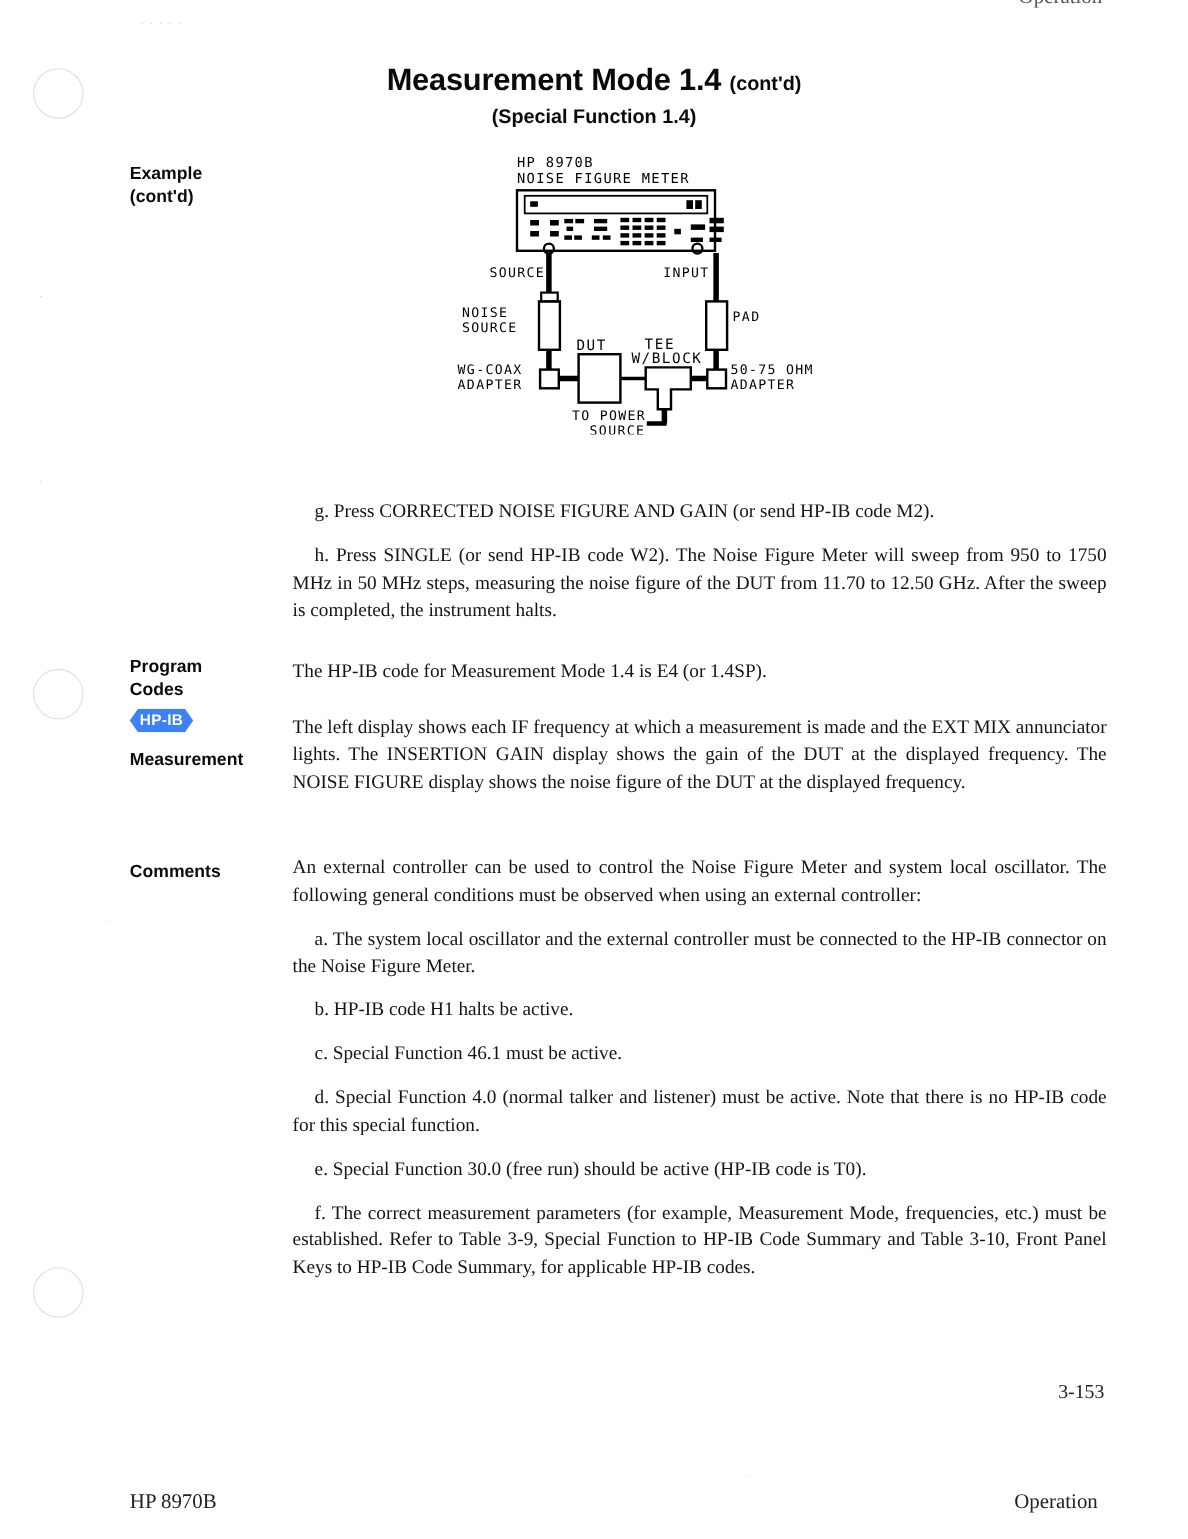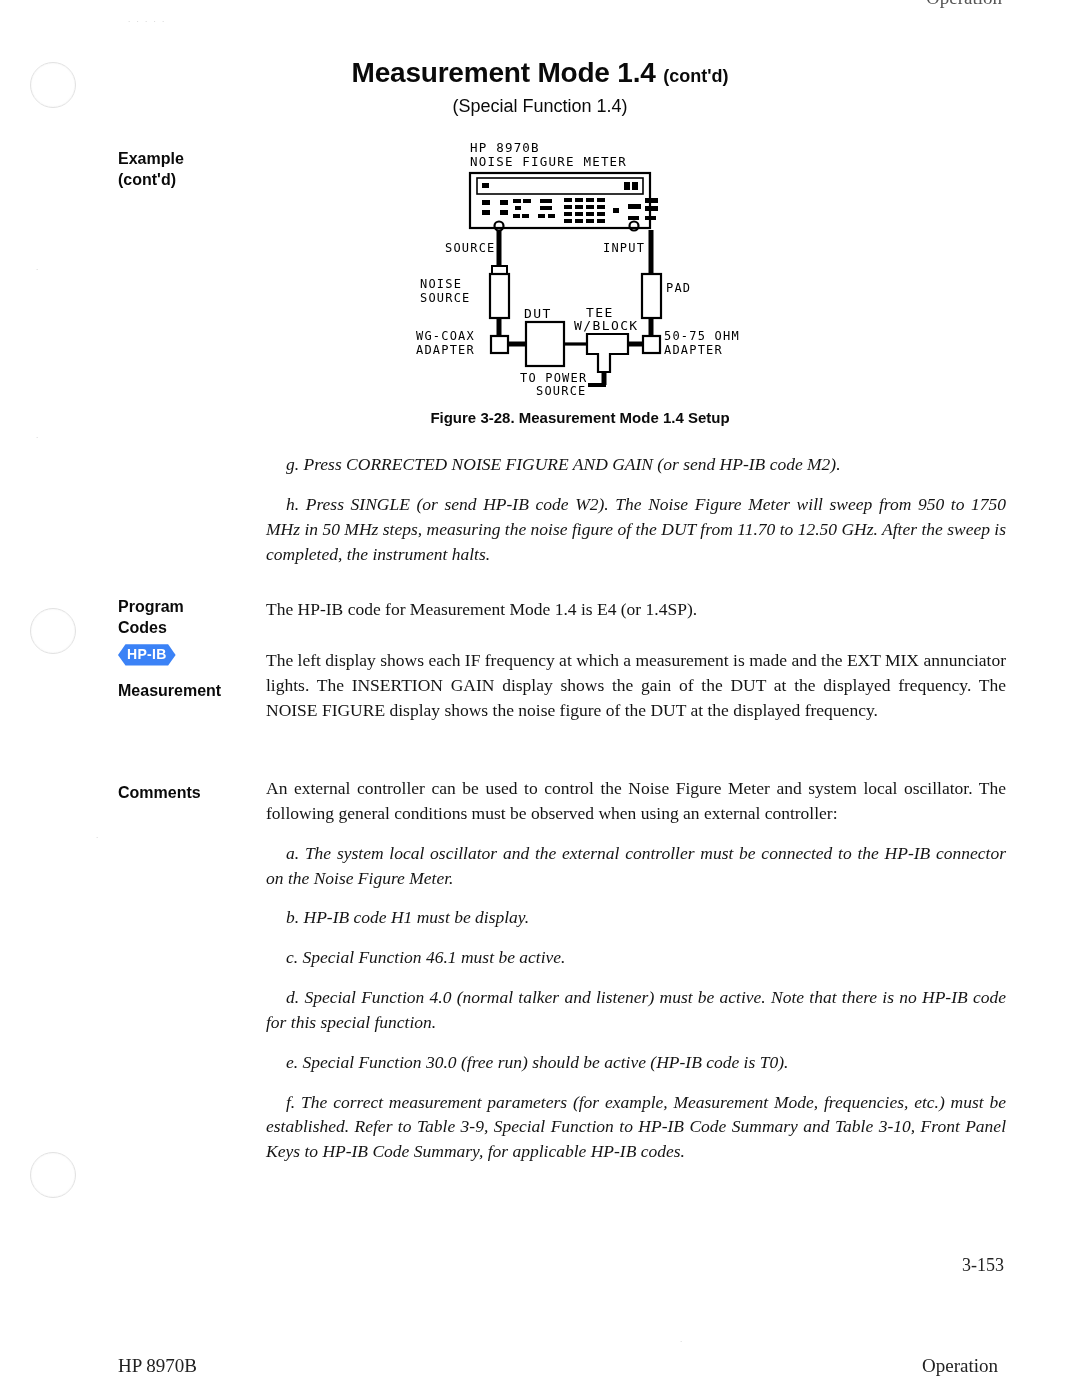--- a/index.html
+++ b/index.html
@@ -72,21 +72,21 @@
     letter-spacing: -0.2px;
     color: #0a0a0a;
   }
   .doc-title .contd {
     font-size: 18px;
     font-weight: bold;
     letter-spacing: 0;
   }
   .doc-subtitle {
     font-family: "Liberation Sans", sans-serif;
-    font-weight: normal;
+    font-weight: bold;
     font-size: 18px;
     margin-top: 7px;
     color: #0a0a0a;
   }
 
   
   .label-col {
     position: absolute;
     left: 118px;
     width: 148px;
@@ -100,21 +100,21 @@
     position: absolute;
     left: 266px;
     width: 740px;
     font-family: "Liberation Serif", serif;
     font-size: 17.5px;
     line-height: 1.42;
     text-align: justify;
     color: #141414;
   }
   .body-col p { margin: 0 0 15px 0; }
-  .body-col p.ind { text-indent: 20px; font-style: italic; }
+  .body-col p.ind { text-indent: 20px; }
   .body-col p.last { margin-bottom: 0; }
 
   
   .hpib-badge {
     display: inline-block;
     position: relative;
     margin-top: 6px;
     background: #3b82f6;
     color: #ffffff;
     font-family: "Liberation Sans", sans-serif;
@@ -296,21 +296,20 @@
     <text x="264" y="200" font-size="12" letter-spacing="1.2">50-75 OHM</text>
     <text x="264" y="214" font-size="12" letter-spacing="1.2">ADAPTER</text>
 
     <line x1="251" y1="196" x2="251" y2="178" stroke="#000" stroke-width="5"></line>
     <rect x="242" y="134" width="19" height="44" fill="none" stroke="#000" stroke-width="2.2"></rect>
     <line x1="251" y1="134" x2="251" y2="90" stroke="#000" stroke-width="5"></line>
     <text x="266" y="152" font-size="12" letter-spacing="1.2">PAD</text>
 
   </svg>
 
-  <div class="figure-caption">Figure 3-28. Measurement Mode 1.4 Setup</div>
 </div>
 
 <div class="body-col" style="top:452px;">
   <p class="ind">g. Press CORRECTED NOISE FIGURE AND GAIN (or send HP-IB code M2).</p>
   <p class="ind last">h. Press SINGLE (or send HP-IB code W2). The Noise Figure Meter will sweep from 950 to 1750 MHz in 50 MHz steps, measuring the noise figure of the DUT from 11.70 to 12.50 GHz. After the sweep is completed, the instrument halts.</p>
 </div>
 
 <div class="label-col" style="top:596px;">
   <div>Program</div>
   <div>Codes</div>
@@ -322,21 +321,21 @@
 
 <div class="label-col" style="top:680px;">Measurement</div>
 <div class="body-col" style="top:648px;">
   <p class="last">The left display shows each IF frequency at which a measurement is made and the EXT MIX annunciator lights. The INSERTION GAIN display shows the gain of the DUT at the displayed frequency. The NOISE FIGURE display shows the noise figure of the DUT at the displayed frequency.</p>
 </div>
 
 <div class="label-col" style="top:782px;">Comments</div>
 <div class="body-col" style="top:776px;">
   <p>An external controller can be used to control the Noise Figure Meter and system local oscillator. The following general conditions must be observed when using an external controller:</p>
   <p class="ind">a.  The system local oscillator and the external controller must be connected to the HP-IB connector on the Noise Figure Meter.</p>
-  <p class="ind">b.  HP-IB code H1 must be display.</p>
+  <p class="ind">b.  HP-IB code H1 halts be active.</p>
   <p class="ind">c.  Special Function 46.1 must be active.</p>
   <p class="ind">d.  Special Function 4.0 (normal talker and listener) must be active. Note that there is no HP-IB code for this special function.</p>
   <p class="ind">e.  Special Function 30.0 (free run) should be active (HP-IB code is T0).</p>
   <p class="ind last">f.  The correct measurement parameters (for example, Measurement Mode, frequencies, etc.) must be established. Refer to Table 3-9, Special Function to HP-IB Code Summary and Table 3-10, Front Panel Keys to HP-IB Code Summary, for applicable HP-IB codes.</p>
 </div>
 
 <div class="page-number">3-153</div>
 <div class="footer-left">HP 8970B</div>
 <div class="footer-right">Operation</div>
 

